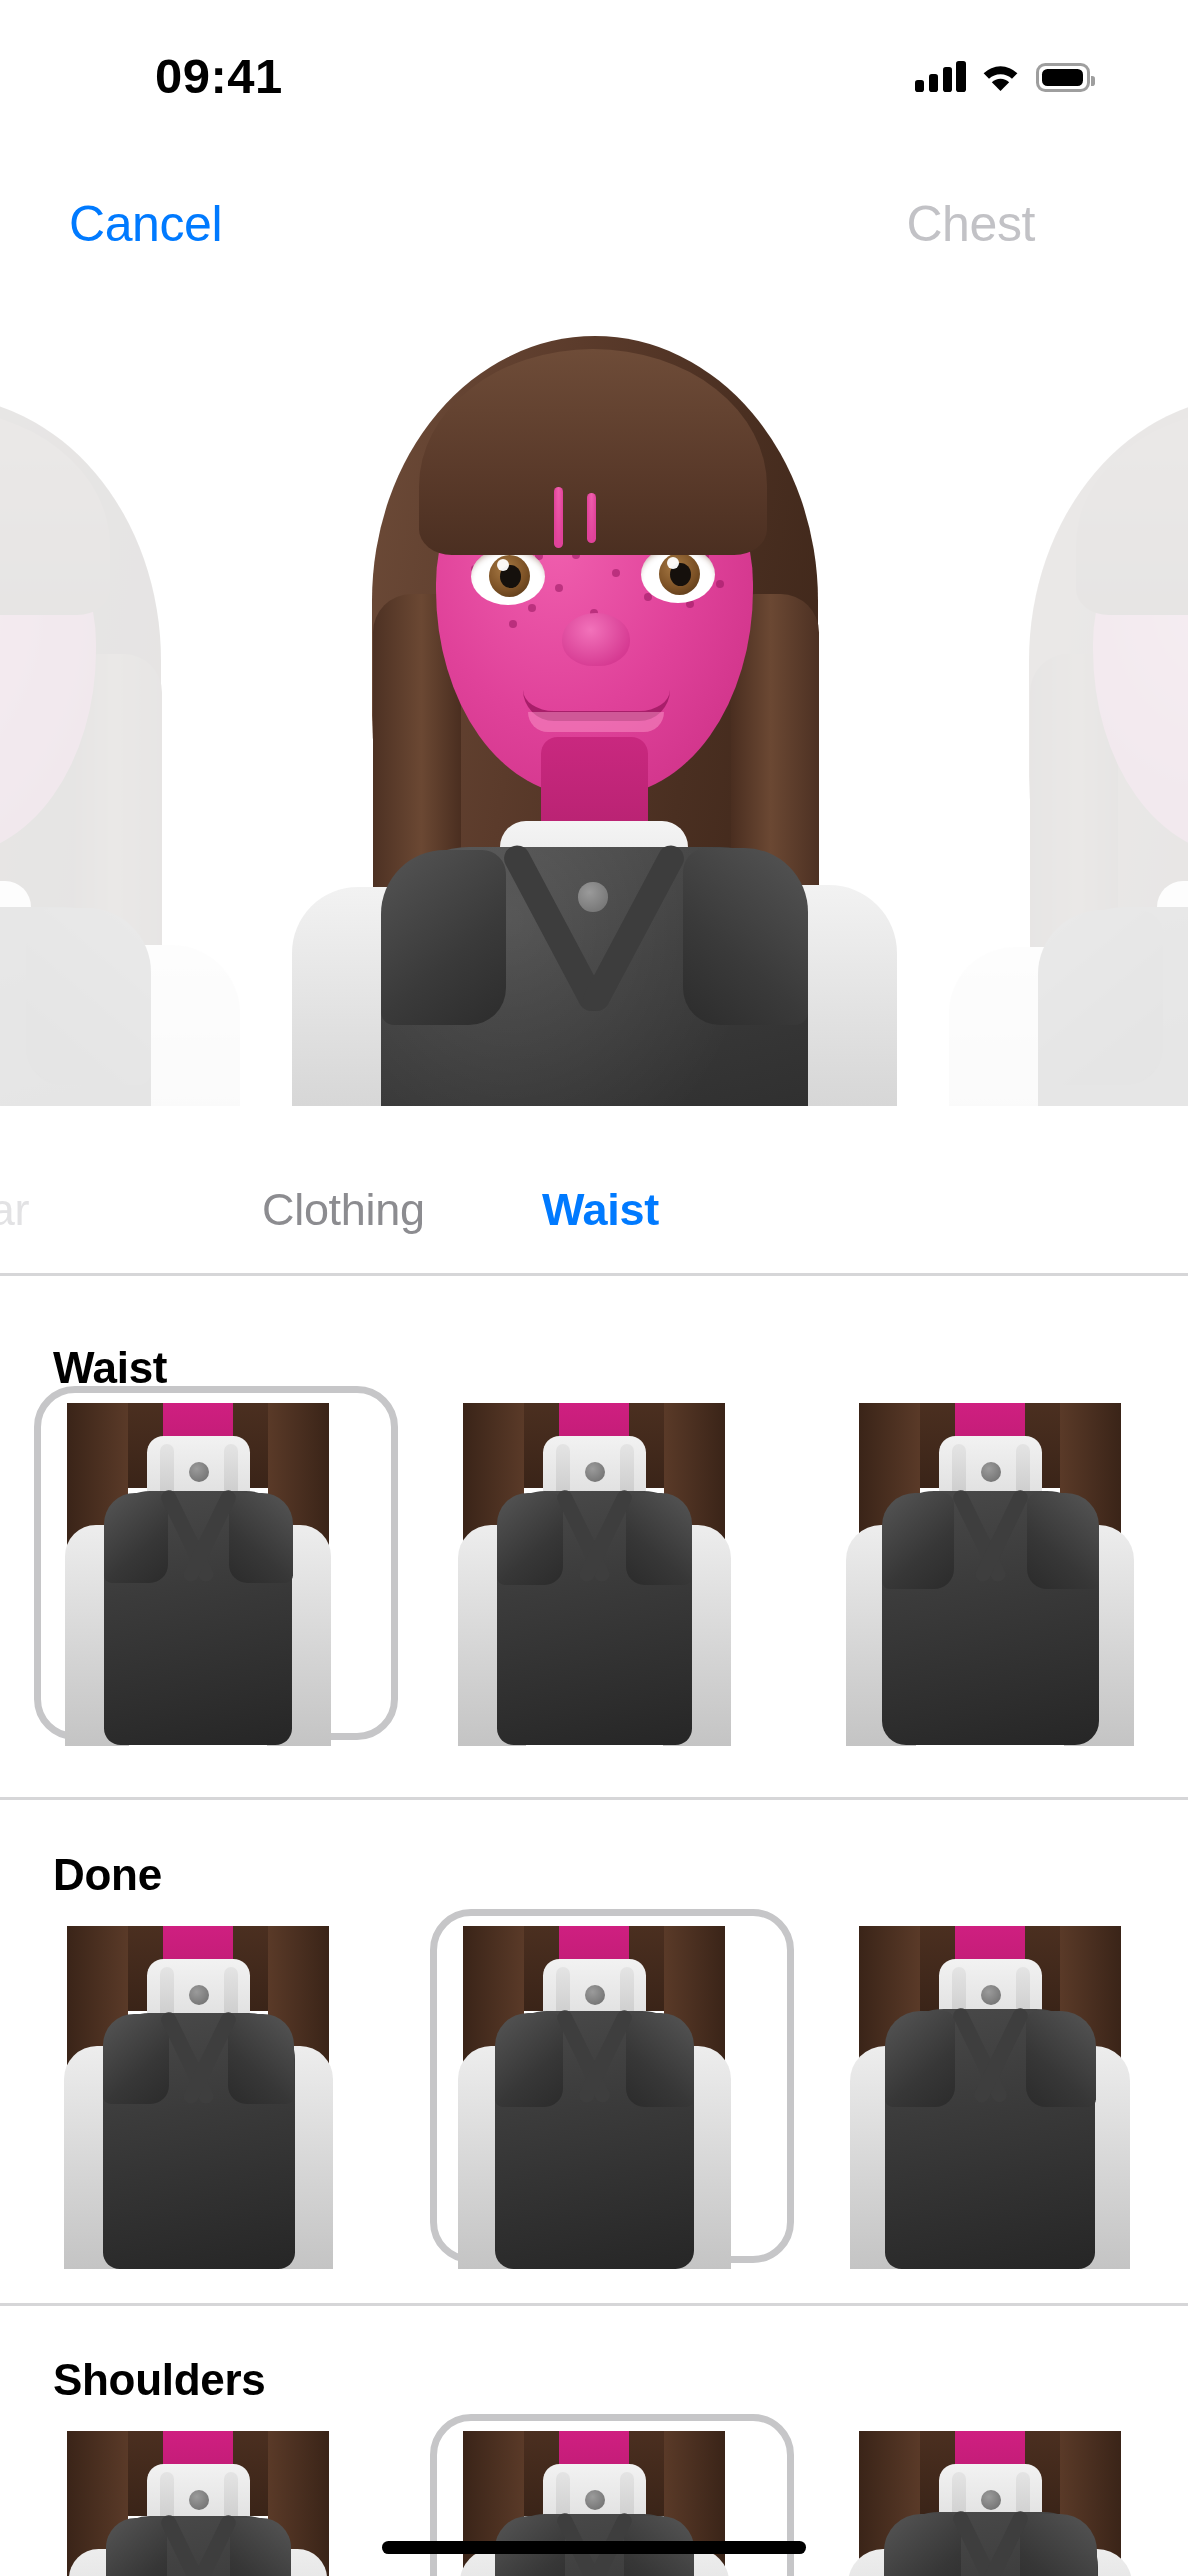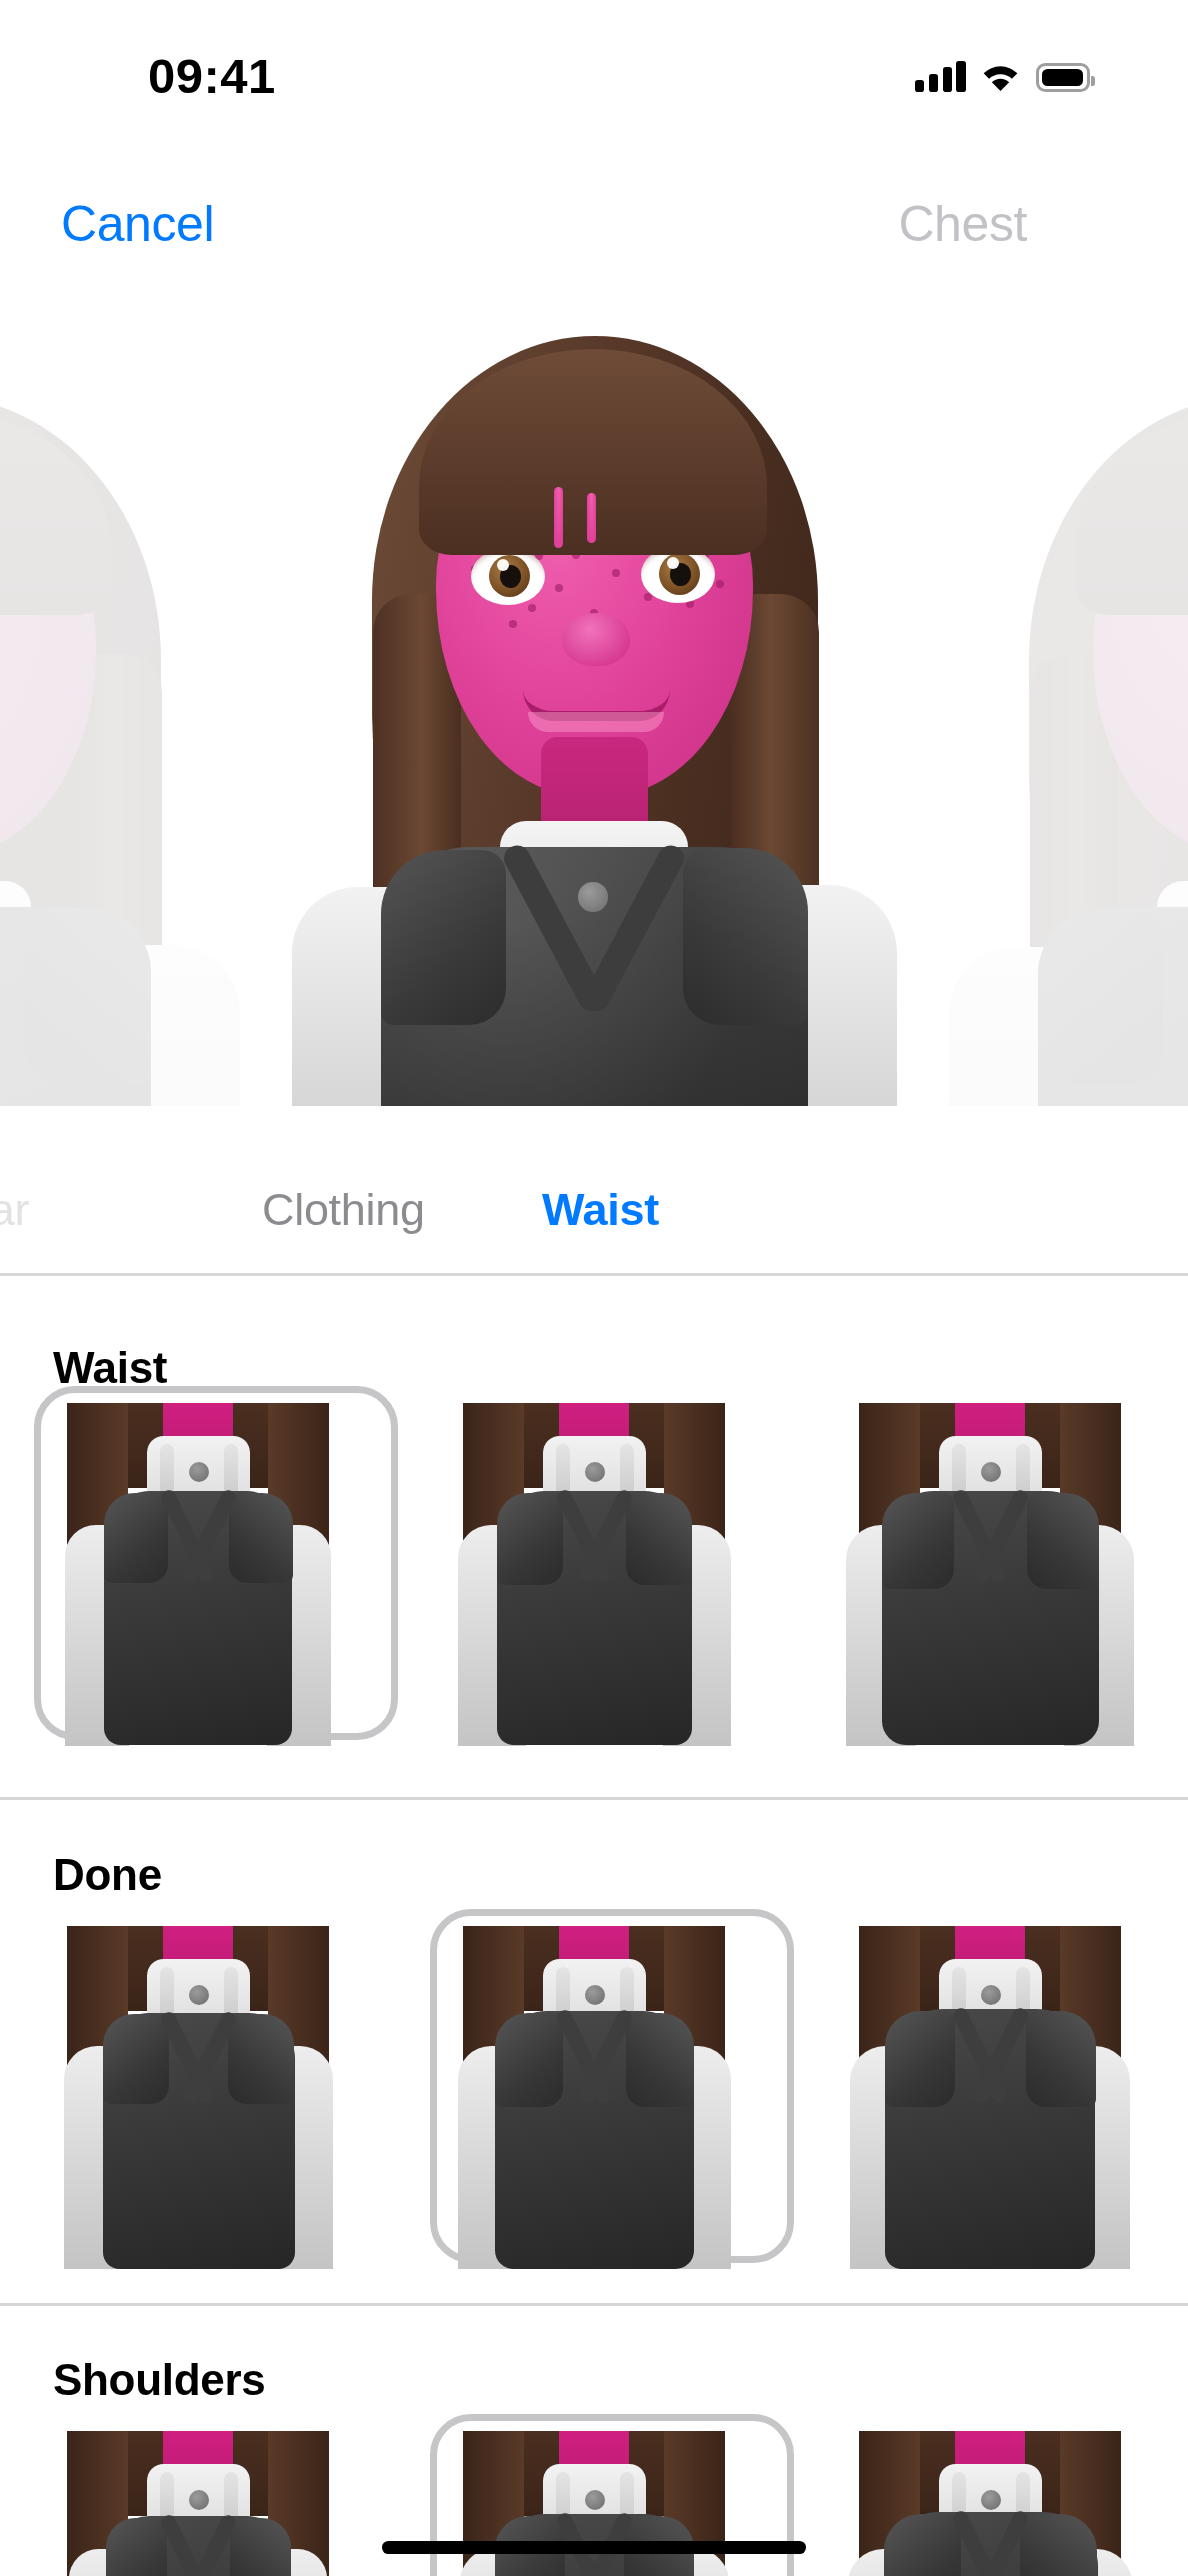--- a/index.html
+++ b/index.html
@@ -3,39 +3,39 @@
 <meta charset="utf-8">
 <style>
   * { margin:0; padding:0; box-sizing:border-box; }
   html,body { width:1188px; height:2576px; overflow:hidden; background:#ffffff;
     font-family:"Liberation Sans", sans-serif; -webkit-font-smoothing:antialiased; }
 
   .screen { position:relative; width:1188px; height:2576px; background:#fff; overflow:hidden; }
 
   
   .statusbar { position:absolute; top:0; left:0; width:1188px; height:120px; }
-  .sb-time { position:absolute; left:148px; top:48px; font-size:49px; font-weight:700;
+  .sb-time { position:absolute; left:155px; top:48px; font-size:49px; font-weight:700;
     letter-spacing:0.5px; color:#000;text-align:center; }
   .sb-right { position:absolute; right:98px; top:53px; display:flex; align-items:flex-end; gap:14.7px; height:39px;}
   .cell-bars { display:flex; align-items:flex-end; gap:4.6px; height:31px; }
   .cell-bars i { display:block; width:9.2px; background:#000; border-radius:2.8px; }
   .cell-bars i:nth-child(1){ height:12px; }
   .cell-bars i:nth-child(2){ height:18.4px; }
   .cell-bars i:nth-child(3){ height:25px; }
   .cell-bars i:nth-child(4){ height:31px; }
   .wifi { width:41px; height:31px; position:relative; }
   .battery { position:relative; width:54px; height:28.6px; border:3.7px solid rgba(0,0,0,.38);
     border-radius:9.2px; }
   .battery .fill { position:absolute; left:2.8px; top:2.8px; bottom:2.8px; width:41px;
     background:#000; border-radius:5.5px; }
   .battery .nub { position:absolute; right:-8.3px; top:9.2px; width:4.6px; height:10px;
     background:rgba(0,0,0,.38); border-radius:0 2.8px 2.8px 0; }
 
   
-  .navbar { position:absolute; top:175px; left:4px; width:1080px; height:101px; }
+  .navbar { position:absolute; top:175px; left:12px; width:1080px; height:101px; }
   .nav-cancel { position:absolute; left:57px; top:20px; font-size:50px; color:#007aff;
     letter-spacing:-0.4px; }
   .nav-done { position:absolute; right:57px; top:20px; font-size:50px; color:#c2c2c6;
     letter-spacing:-0.4px; }
 
   
   .stage { position:absolute; top:295px; left:0; width:1188px; height:811px; overflow:hidden; }
 
   
   .memoji { position:absolute; }

